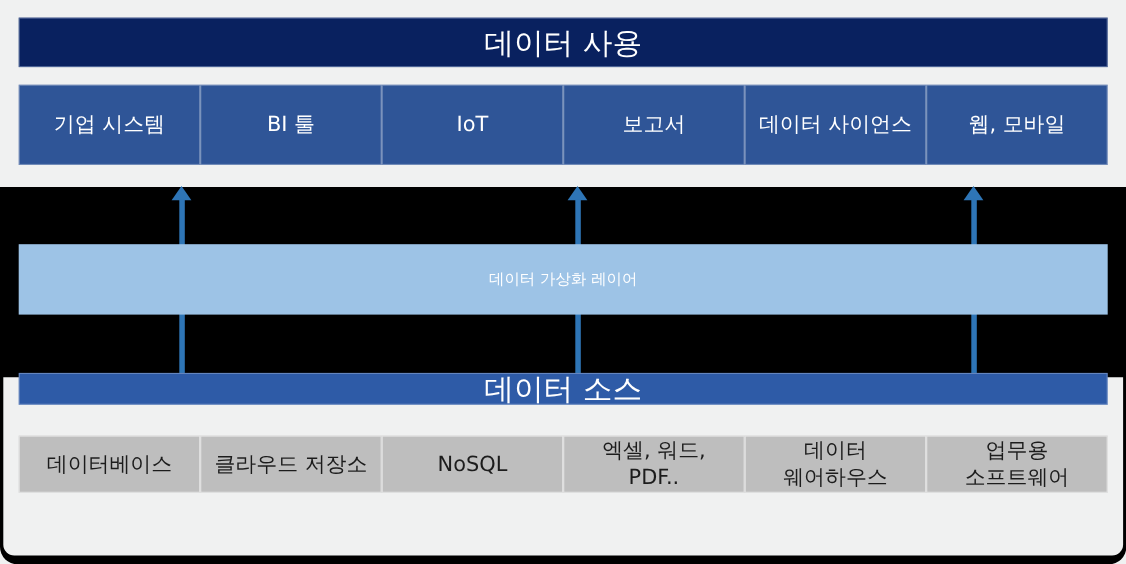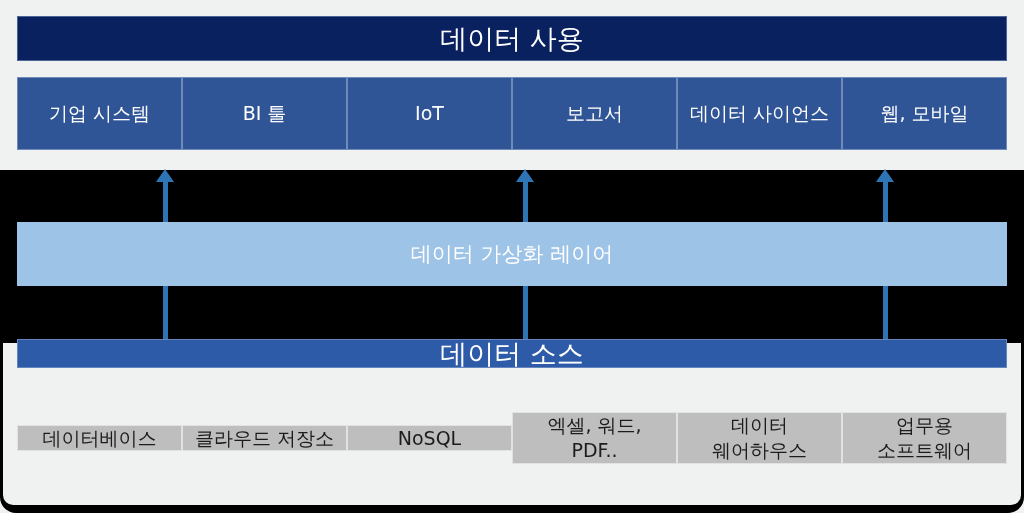--- a/index.html
+++ b/index.html
@@ -31,34 +31,34 @@
   }
   .use-header {
     top:16px; height:45px;
     background:var(--header-navy);
     border:1px solid rgba(160,180,215,0.45);
     box-sizing:border-box;
   }
   .virt-bar {
     top:222px; height:64px;
     background:var(--virtualization-blue);
-    z-index:4; font-size:21px;
+    z-index:4; font-size:14px;
   }
   .src-header {
     top:339px; height:29px;
     background:var(--source-blue);
     border:1px solid rgba(200,212,235,0.35);
     box-sizing:border-box;
   }
   .row {
     position:absolute; left:17px; width:990px;
     display:flex; z-index:5;
   }
   .top-row { top:77px; height:73px; }
-  .bottom-row { top:412px; height:52px;align-items:center; }
+  .bottom-row { top:396px; height:52px; }
   .cbox, .sbox {
     flex:1 1 0; display:flex; align-items:center; justify-content:center;
     text-align:center; box-sizing:border-box; font-size:19px;
     white-space:pre-line; line-height:1.3;
   }
   .cbox {
     background:var(--consumer-blue);
     border:1px solid rgba(255,255,255,0.32);
     color:var(--text-white);
   }

